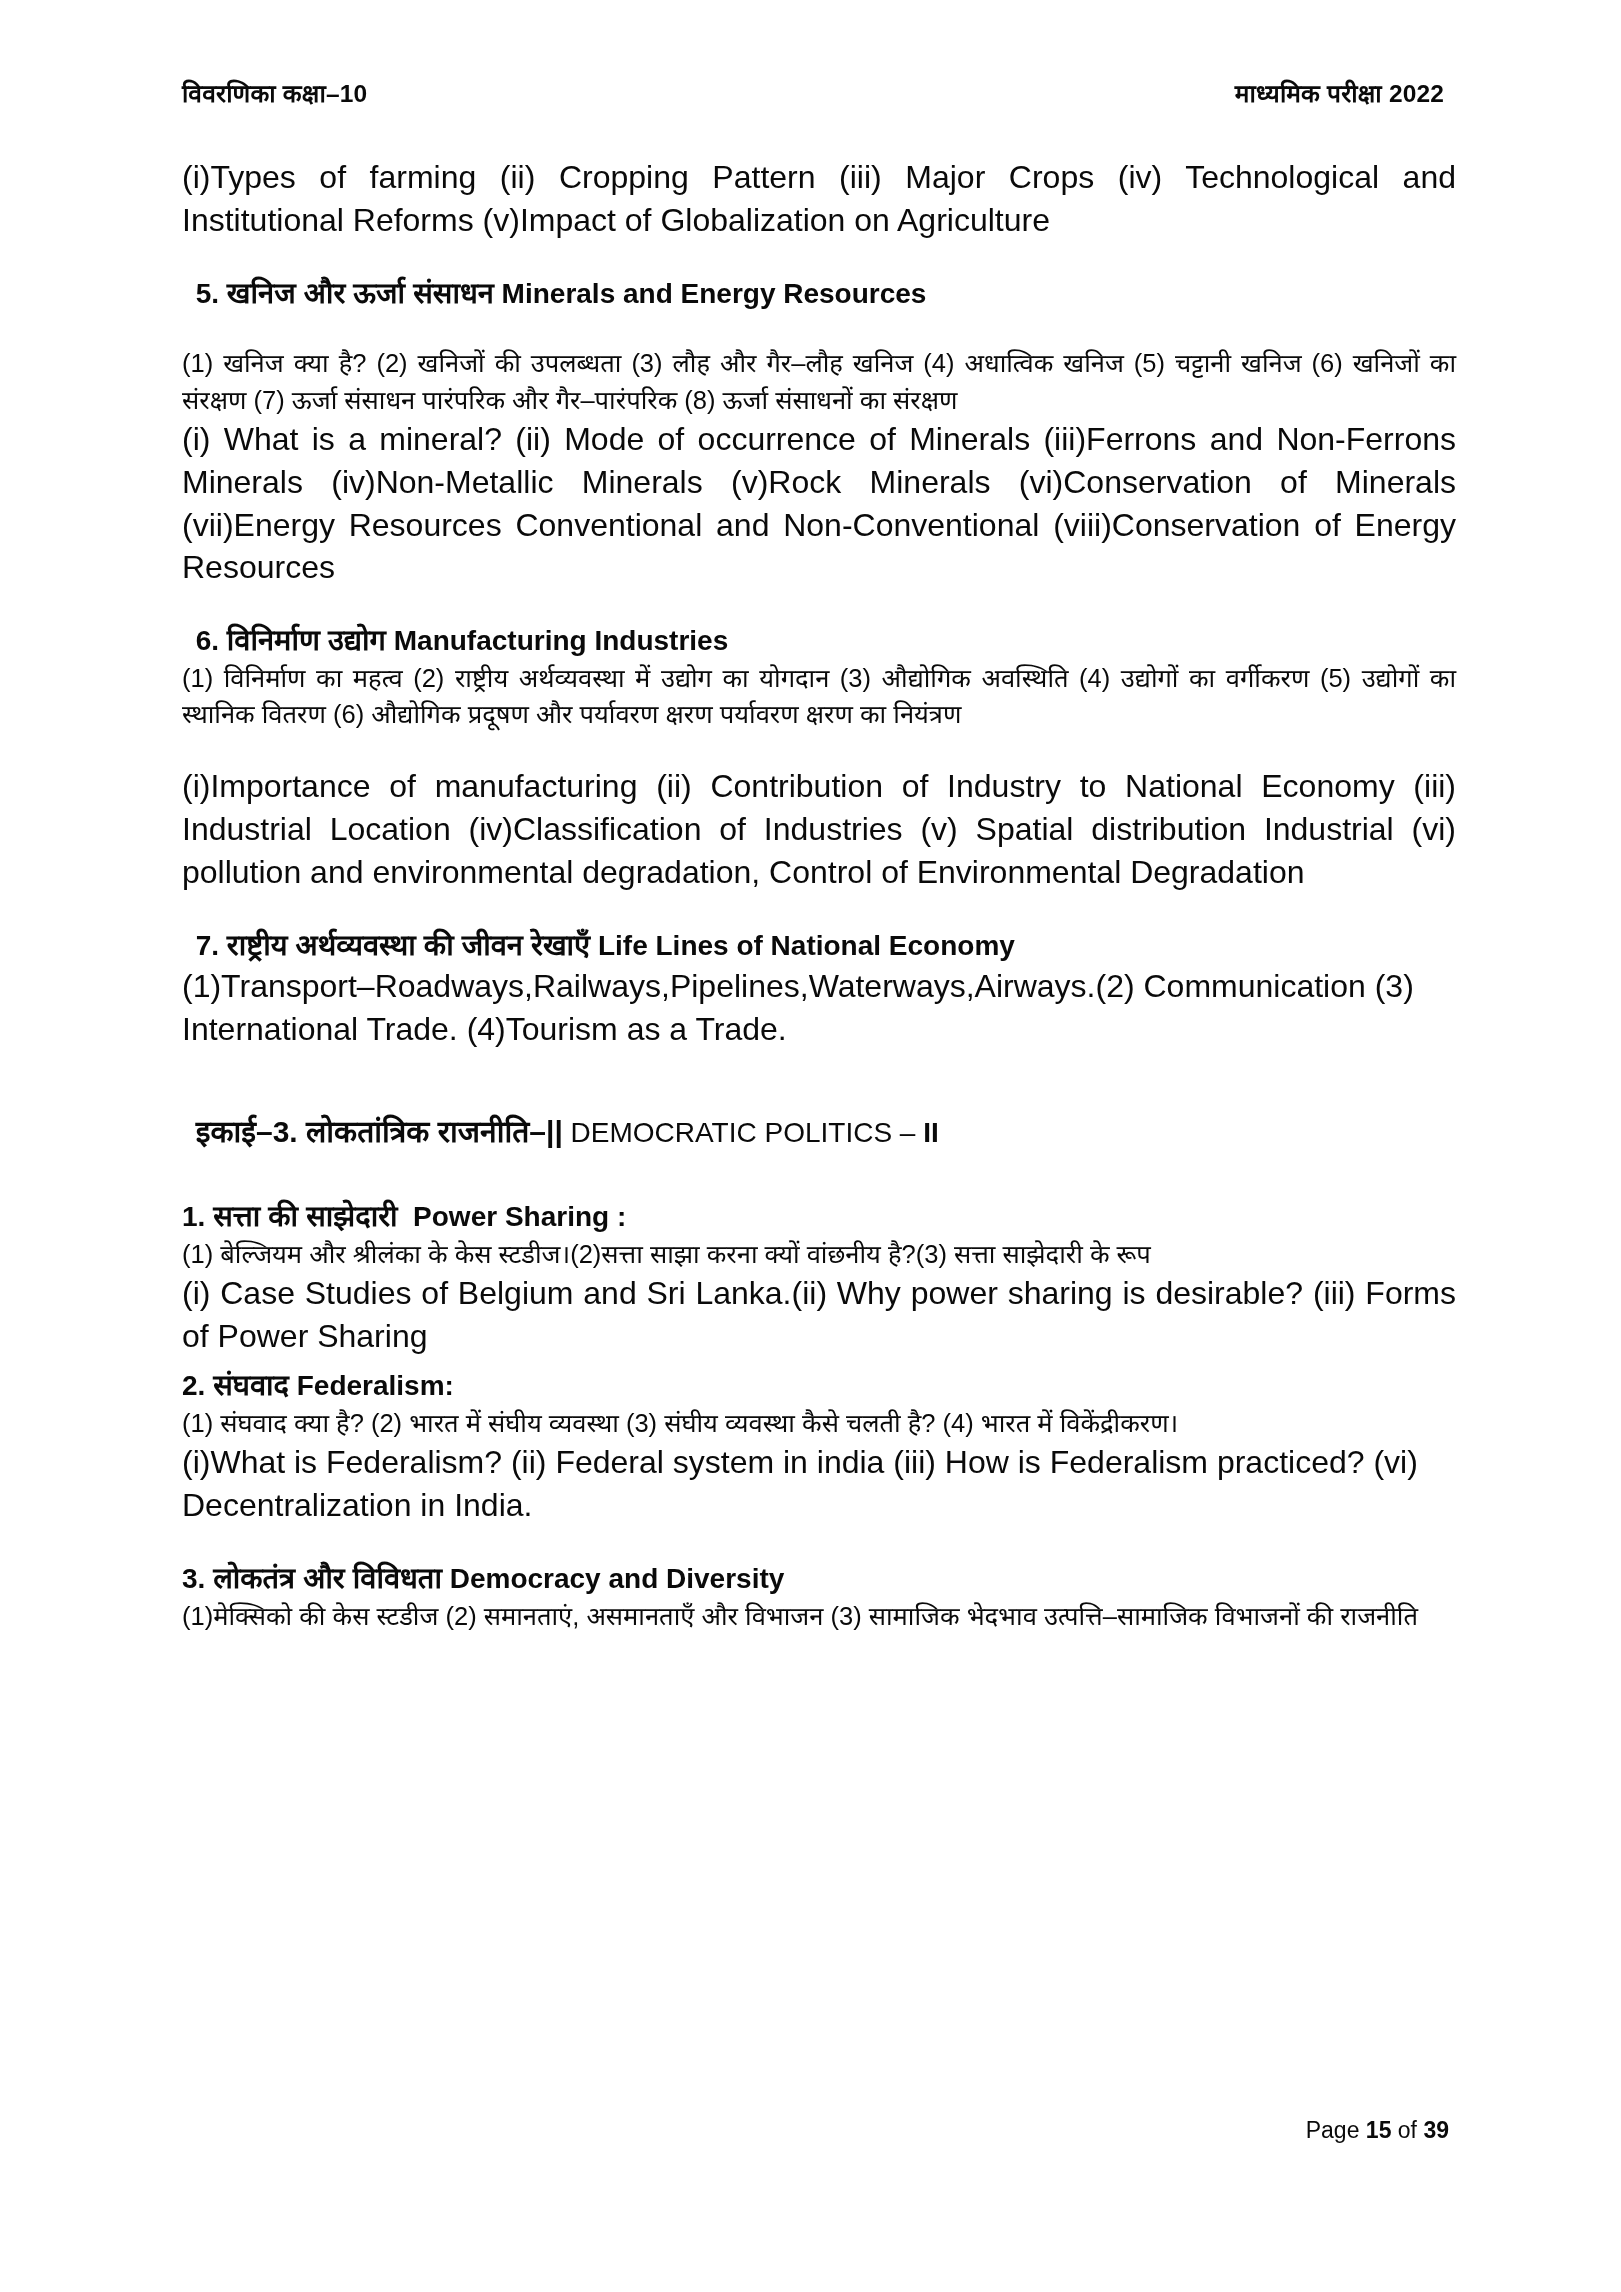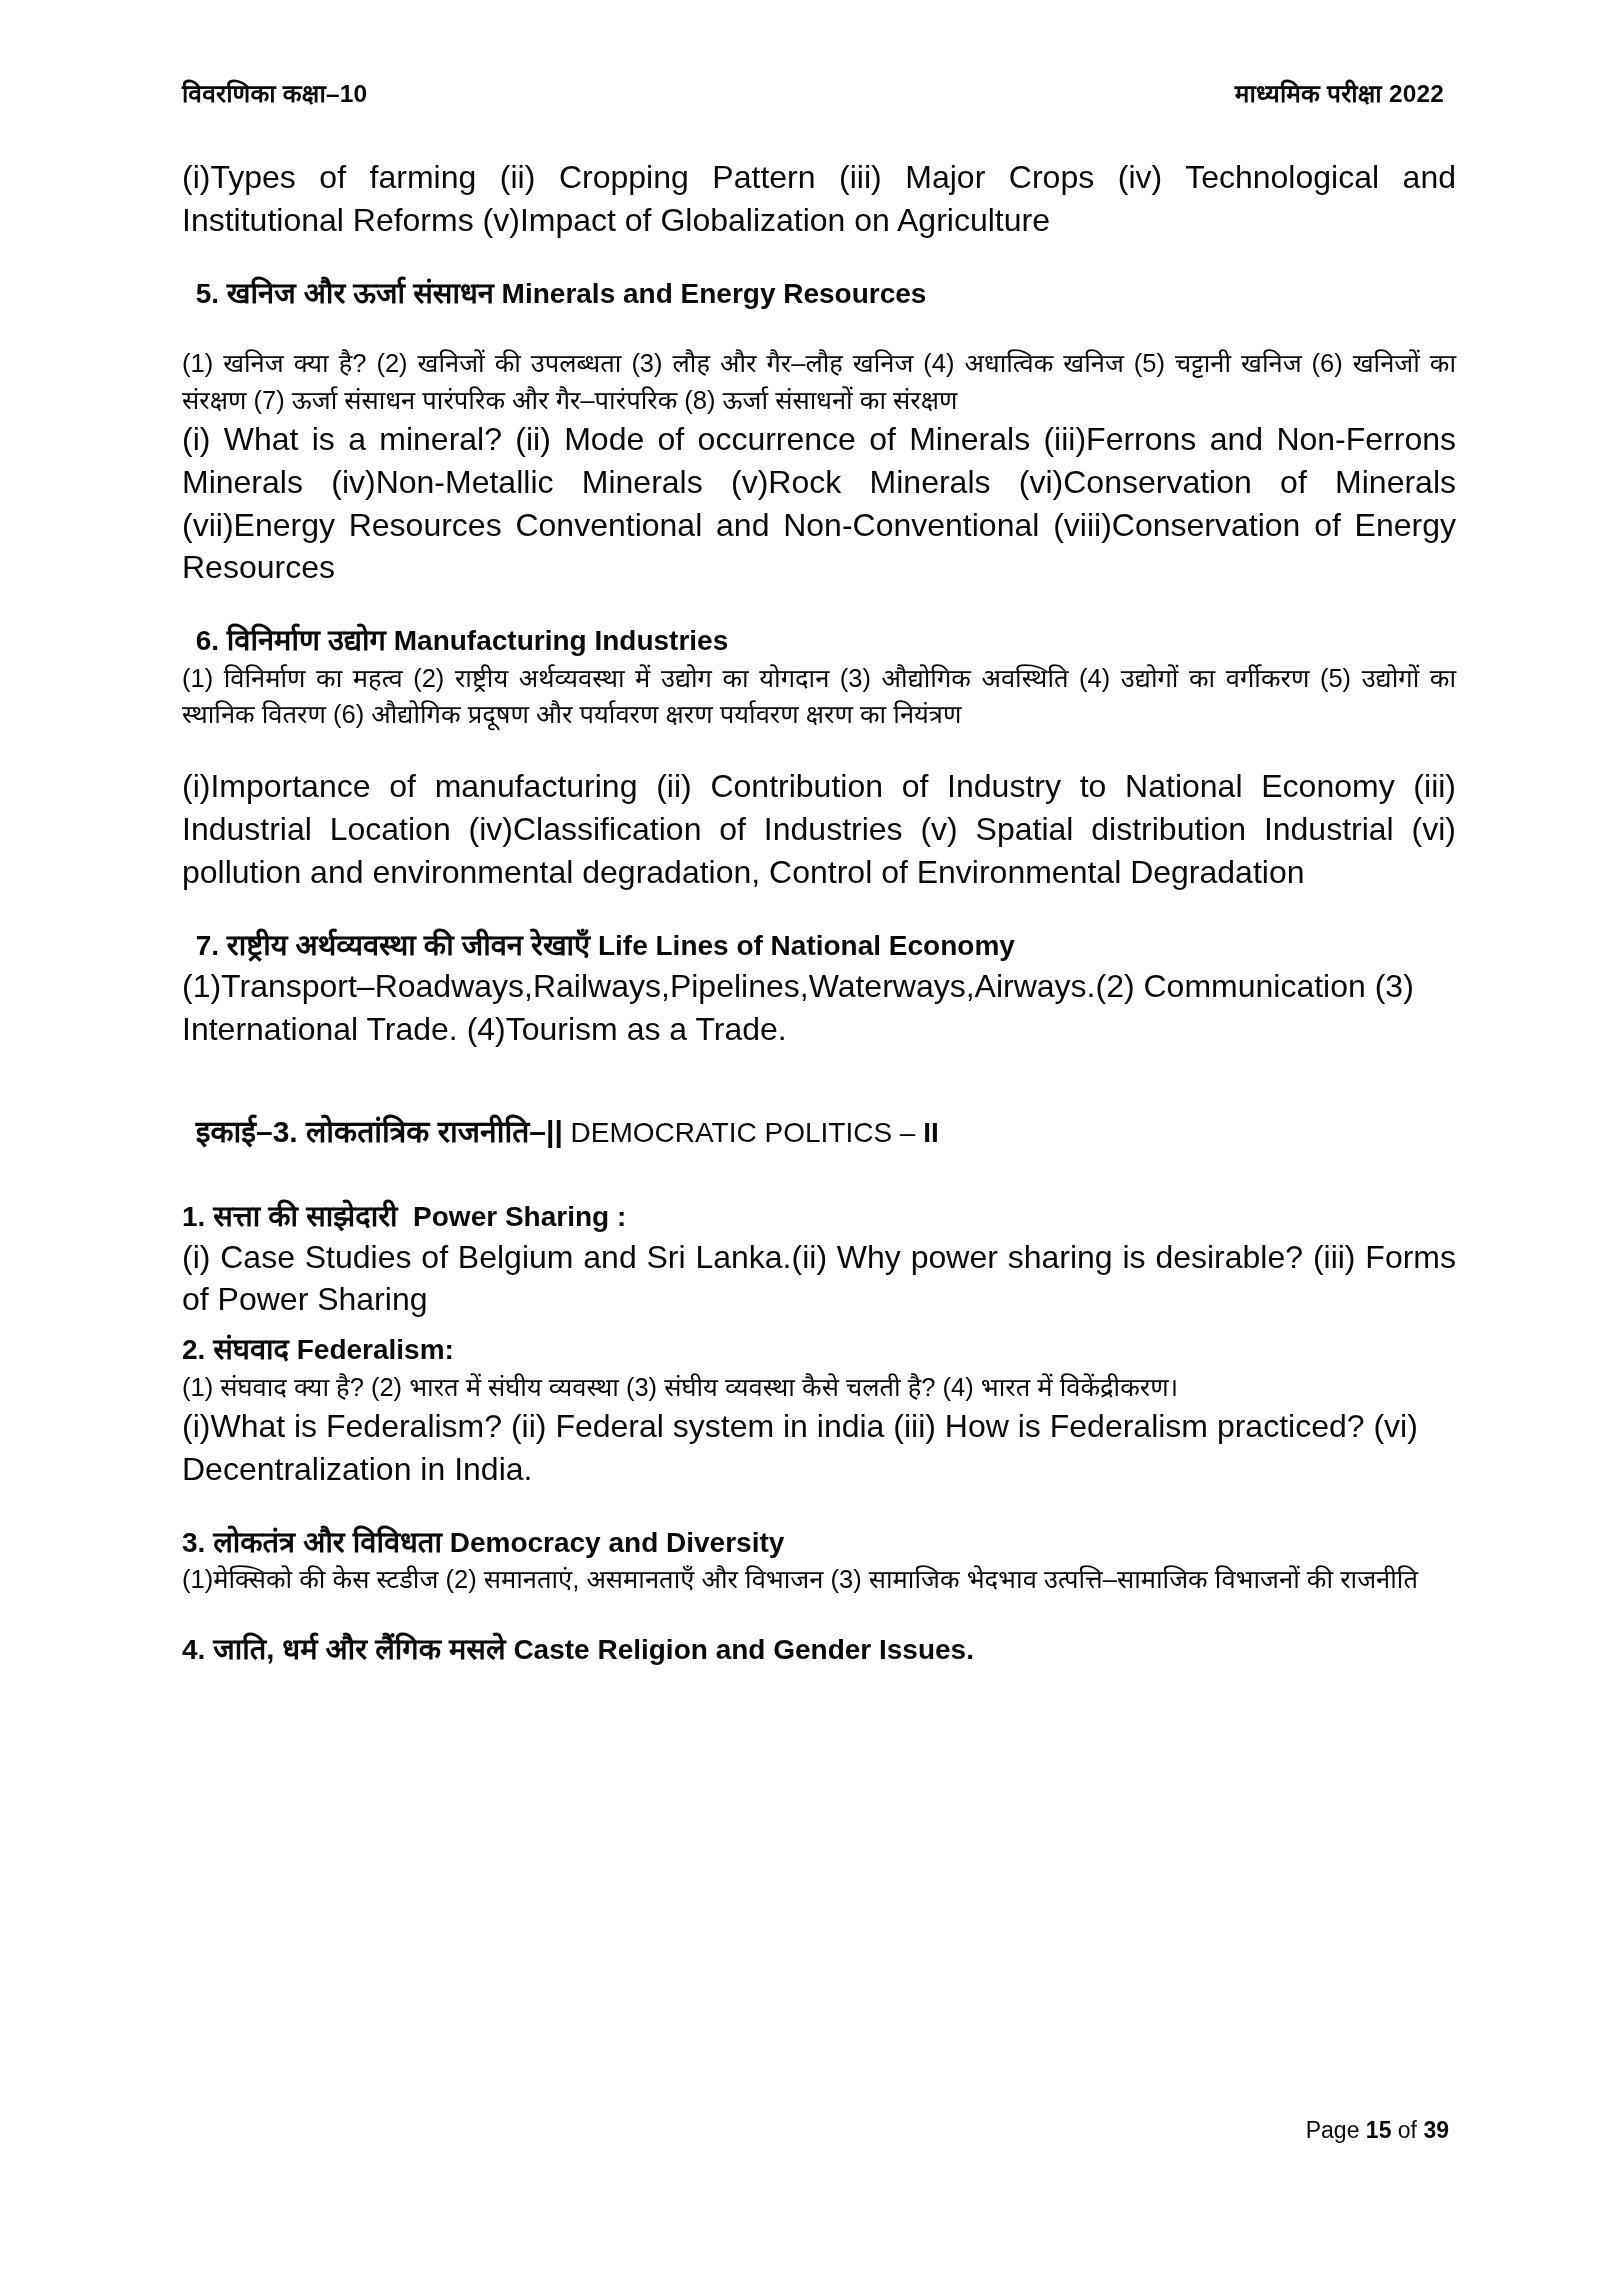--- a/index.html
+++ b/index.html
@@ -156,20 +156,21 @@
       <span>इकाई–3. लोकतांत्रिक राजनीति–</span><span>||</span><span class="roman"> DEMOCRATIC POLITICS – </span><span class="roman"><b>II</b></span>
     </div>
 
     <div class="gap-l"></div>
 
     <div class="sec-head">
       <span>1.</span>
       <span class="hn">सत्ता की साझेदारी</span>
       &nbsp;<span>Power Sharing :</span>
     </div>
+    <p class="para hin">(1) बेल्जियम और श्रीलंका के केस स्टडीज।(2)सत्ता साझा करना क्यों वांछनीय है?(3) सत्ता साझेदारी के रूप</p>
     <p class="para eng"> (i) Case Studies of Belgium and Sri Lanka.(ii) Why power sharing is desirable? (iii) Forms of Power Sharing</p>
 
     <div class="gap-xs"></div>
 
     <div class="sec-head">
       <span>2.</span>
       <span class="hn">संघवाद</span>
       <span>Federalism:</span>
     </div>
     <p class="para hin">(1) संघवाद क्या है? (2) भारत में संघीय व्यवस्था (3) संघीय व्यवस्था कैसे चलती है? (4) भारत में विकेंद्रीकरण।</p>
@@ -179,25 +180,20 @@
 
     <div class="sec-head">
       <span>3.</span>
       <span class="hn">लोकतंत्र और विविधता</span>
       <span>Democracy and Diversity</span>
     </div>
     <p class="para hin"> (1)मेक्सिको की केस स्टडीज (2) समानताएं, असमानताएँ और विभाजन (3) सामाजिक भेदभाव उत्पत्ति–सामाजिक विभाजनों की राजनीति</p>
 
     <div class="gap-m"></div>
 
-    <div class="sec-head">
-      <span>4.</span>
-      <span class="hn">जाति, धर्म और लैंगिक मसले</span>
-      <span>Caste Religion and Gender Issues.</span>
-    </div>
 
   </div>
 
   <div class="footer">
     <span>Page </span><b>15</b><span> of </span><b>39</b>
   </div>
 
 </div>
 
 

